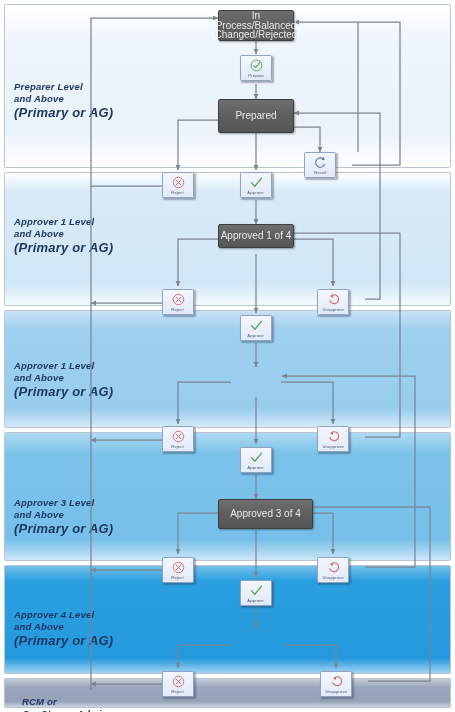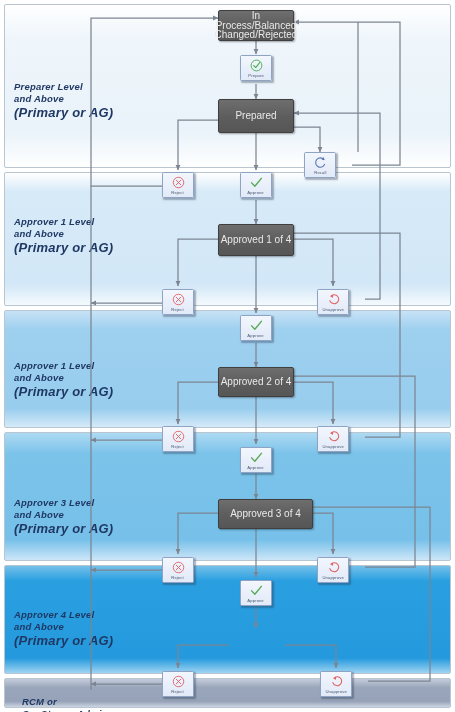--- a/index.html
+++ b/index.html
@@ -151,27 +151,24 @@
 
   <div class="state" style="left:218px;top:10px;width:76px;height:31px">
     <span class="t1">In Process/Balanced</span>
     <span class="t1">Changed/Rejected</span>
   </div>
 
   <div class="state" style="left:218px;top:99px;width:76px;height:34px">
     <span class="t1">Prepared</span>
   </div>
 
-  <div class="state" style="left:218px;top:224px;width:76px;height:32px">
+  <div class="state" style="left:218px;top:224px;width:76px;height:24px">
     <span class="t1">Approved 1 of 4</span>
   </div>
 
-  <div class="state" style="left:218px;top:367px;width:76px;height:30px">
-    <span class="t1">Approved 2 of 4</span>
-  </div>
 
   <div class="state" style="left:218px;top:499px;width:95px;height:30px">
     <span class="t1">Approved  3 of 4</span>
   </div>
 
 
   <div class="action" style="left:240px;top:55px">
     <svg class="glyph" viewBox="0 0 20 20">
       <circle cx="10" cy="10" r="7.2" fill="none" stroke="#4caf50" stroke-width="1.3"></circle>
       <path d="M6.3,10.2 L8.9,12.7 L14.2,6.2" fill="none" stroke="#4caf50" stroke-width="1.5" stroke-linecap="round" stroke-linejoin="round"></path>

